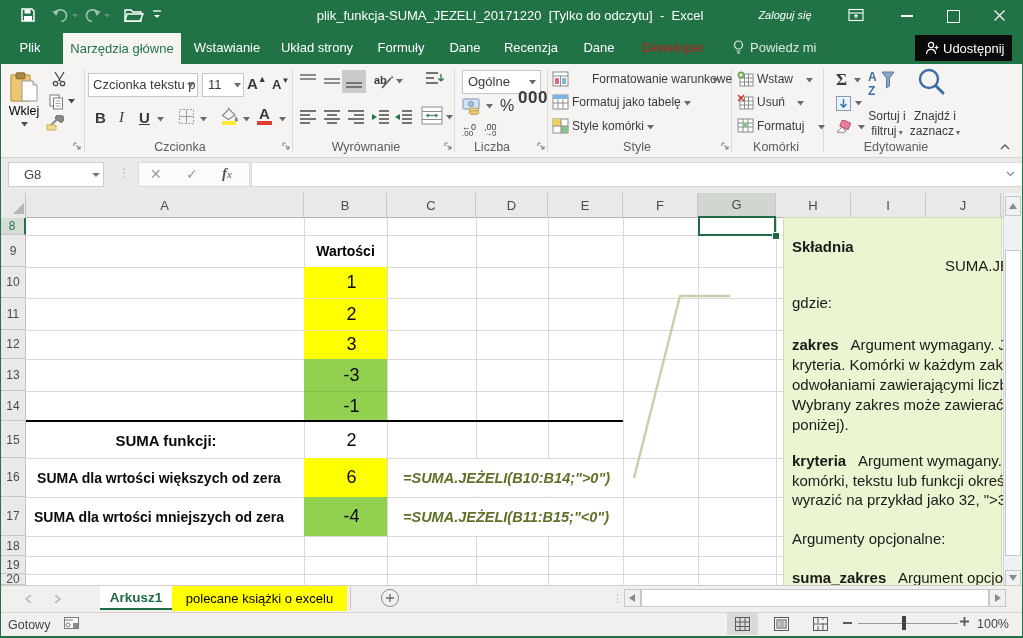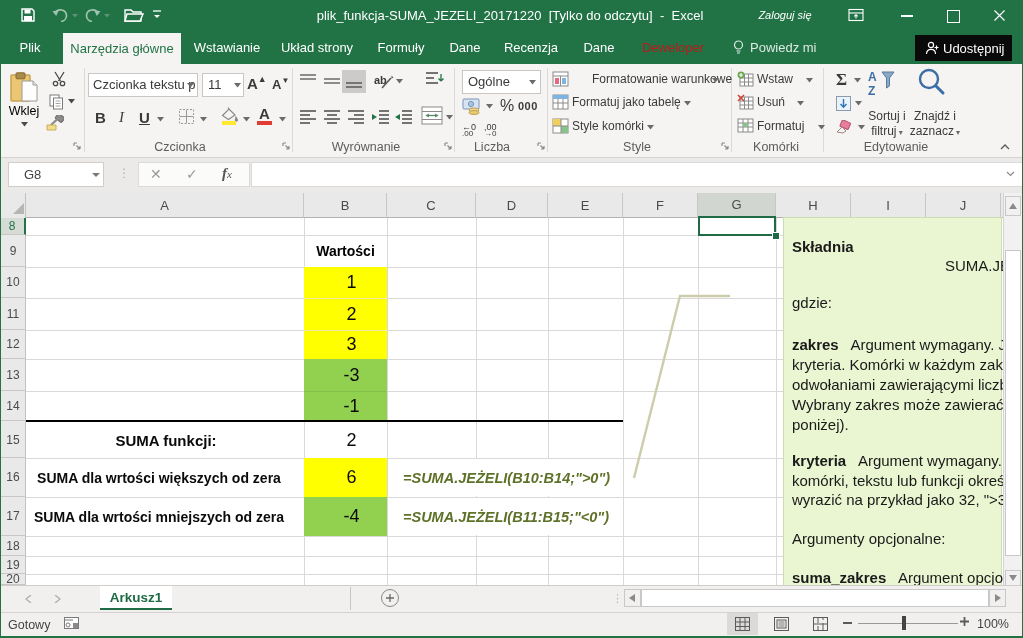--- a/index.html
+++ b/index.html
@@ -350,21 +350,21 @@
         <ellipse cx="12" cy="12" rx="5" ry="2" fill="#f0d98a" stroke="#c0a050"></ellipse>
         <ellipse cx="12" cy="14.5" rx="5" ry="2" fill="#e8cc74" stroke="#c0a050"></ellipse>
       </svg>
     </div>
 <div class="ab" style="left:486px;top:104px;width:7px;height:5px;">
       <svg width="7" height="5">
         <path d="M0 0h7L3.5 4.5z" fill="#6a6a6a"></path>
       </svg>
     </div>
 <div class="ab" style="left:500px;top:97px;font-size:16px;color:#3a3a3a;">%</div>
-<div class="ab" style="left:518px;top:100px;font-size:11px;font-weight:bold;color:#3a3a3a;letter-spacing:0.5px;">000</div>
+<div class="ab" style="left:518px;top:88px;font-size:17px;font-weight:bold;color:#3a3a3a;letter-spacing:0.5px;">000</div>
 <div class="ab" style="left:462px;top:120px;width:17px;height:16px;">
       <svg width="17" height="16" viewBox="0 0 17 16">
         <text x="0" y="10" font-size="9" fill="#3a3a3a" font-family="Liberation Sans">←0</text>
         <text x="0" y="16" font-size="8" fill="#3a3a3a">,00</text>
       </svg>
     </div>
 <div class="ab" style="left:484px;top:120px;width:17px;height:16px;">
       <svg width="17" height="16" viewBox="0 0 17 16">
         <text x="0" y="10" font-size="9" fill="#3a3a3a">,00</text>
         <text x="0" y="16" font-size="8" fill="#3a3a3a">→0</text>
@@ -642,20 +642,21 @@
       <svg width="7" height="8">
         <path d="M6 0L1 4L6 8" fill="none" stroke="#b0b0b0" stroke-width="1.4"></path>
       </svg>
     </div>
 <div class="ab" style="left:54px;top:595px;width:7px;height:8px;">
       <svg width="7" height="8">
         <path d="M1 0L6 4L1 8" fill="none" stroke="#b0b0b0" stroke-width="1.4"></path>
       </svg>
     </div>
 <div class="ab ctr" style="left:100px;top:586px;width:72px;height:24px;background:#fff;border-bottom:2.5px solid #1e6b45;box-sizing:border-box;color:#1e6b45;font-weight:bold;font-size:13.5px;">Arkusz1</div>
+<div class="ab ctr" style="left:172px;top:586px;width:175px;height:25px;background:#ffff00;color:#000;font-size:13px;">polecane książki o excelu</div>
 <div class="ab" style="left:350px;top:587px;width:1px;height:23px;background:#c8c5c2;"></div>
 <div class="ab" style="left:381px;top:589px;width:18px;height:18px;border:1px solid #8a8a8a;border-radius:50%;box-sizing:border-box;"></div>
 <div class="ab" style="left:385px;top:593px;width:10px;height:10px;">
       <svg width="10" height="10">
         <path d="M5 1v8M1 5h8" stroke="#6a6a6a" stroke-width="1.3"></path>
       </svg>
     </div>
 <div class="ab" style="left:612px;top:592px;color:#b0aeac;font-size:11px;">⋮</div>
 <div class="ab" style="left:624px;top:589px;width:17px;height:18px;background:#f1f0ee;border:1px solid #c8c8c8;box-sizing:border-box;"></div>
 <div class="ab" style="left:629px;top:594px;width:6px;height:8px;">

